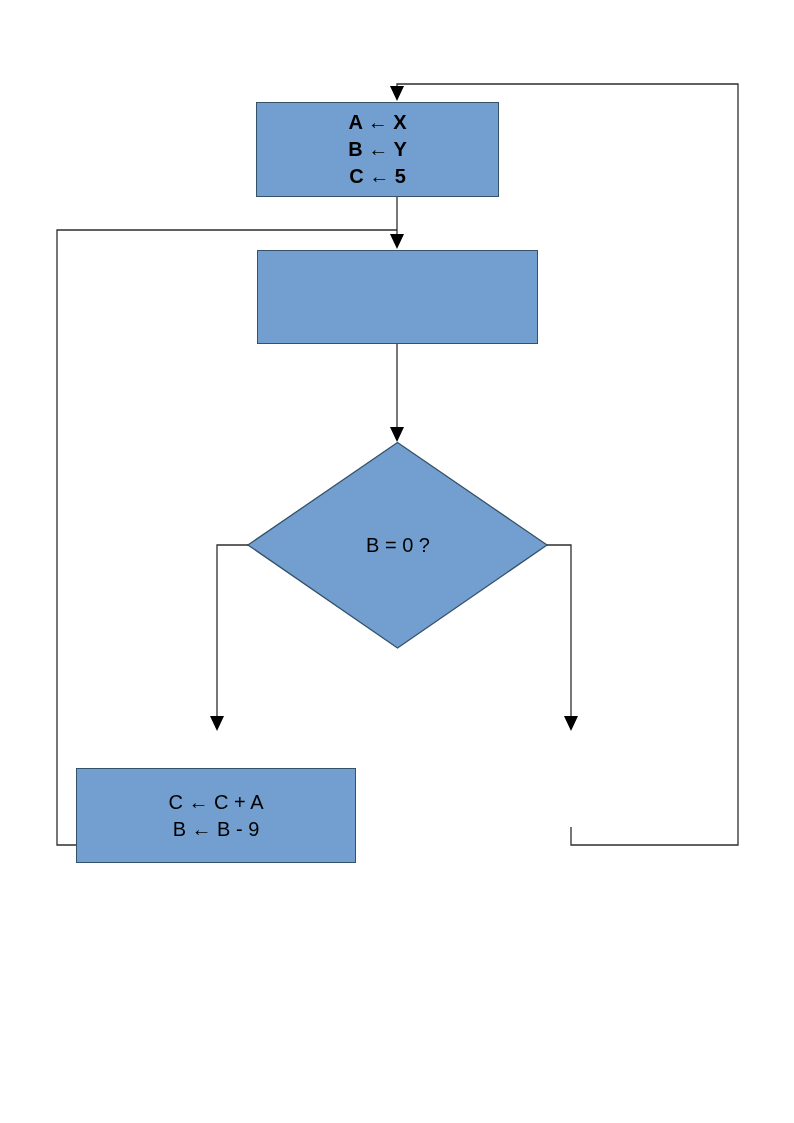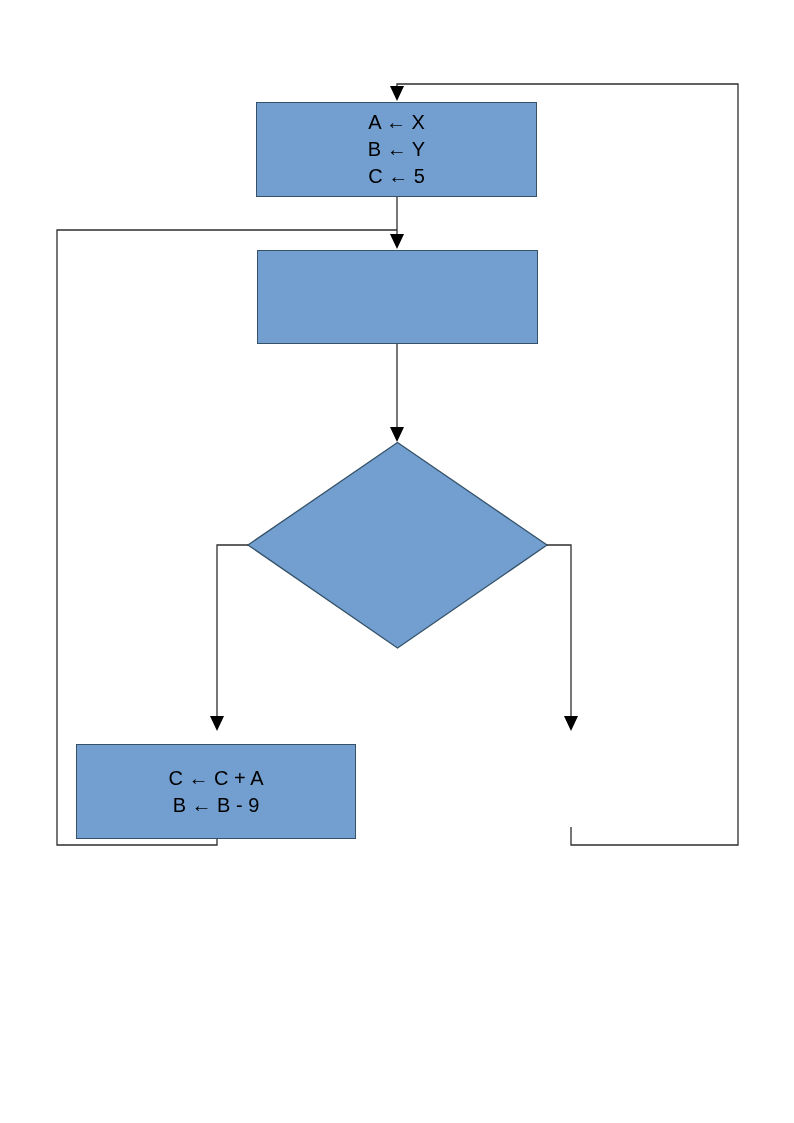--- a/index.html
+++ b/index.html
@@ -41,23 +41,23 @@
     box-sizing: border-box;
     display: flex;
     flex-direction: column;
     align-items: center;
     justify-content: center;
     color: var(--text, #000000);
     font-size: 20px;
     line-height: 27px;
     text-align: center;
   }
-  .node-rect-init   { left: 256px; top: 102px; width: 281px; height: 95px; }
+  .node-rect-init   { left: 256px; top: 102px; width: 243px; height: 95px; font-weight: bold; }
   .node-rect-empty  { left: 257px; top: 250px; width: 281px; height: 94px; }
-  .node-rect-loop   { left: 76px;  top: 744px; width: 280px; height: 95px; }
+  .node-rect-loop   { left: 76px;  top: 768px; width: 280px; height: 95px; }
   .node-rect-done   { left: 431px; top: 732px; width: 280px; height: 95px; }
   .diamond-label {
     position: absolute;
     left: 248px;
     top: 532px;
     width: 300px;
     text-align: center;
     color: var(--text, #000000);
     font-size: 20px;
     line-height: 27px;
@@ -91,20 +91,21 @@
   </svg>
 
   <div class="node node-rect-init">
     <div>A ← X</div>
     <div>B ← Y</div>
     <div>C ← 5</div>
   </div>
 
   <div class="node node-rect-empty"></div>
 
+  <div class="diamond-label">B = 0 ?</div>
 
   <div class="node node-rect-loop">
     <div>C ← C + A</div>
     <div>B ← B - 9</div>
   </div>
 
 
 </div>
 
 </body></html>

